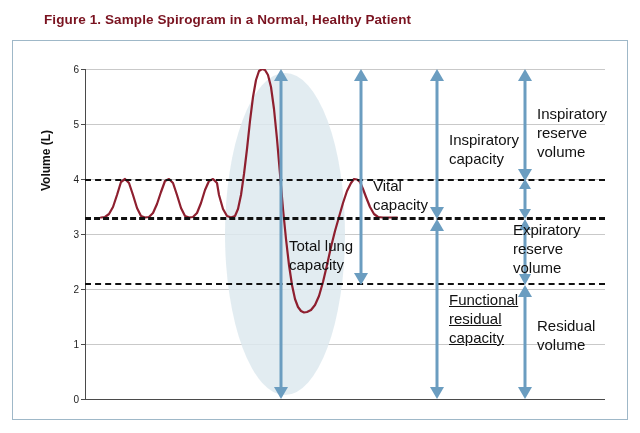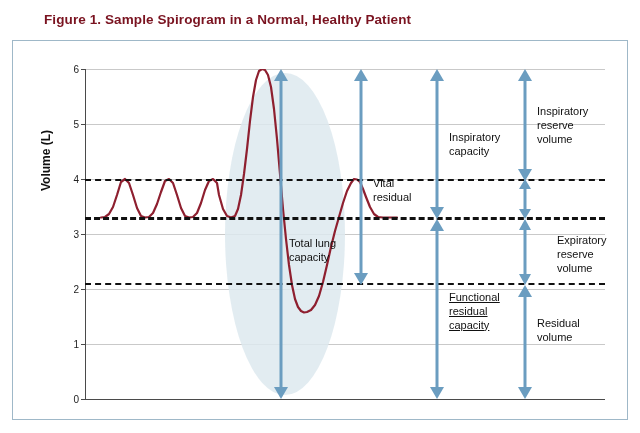--- a/index.html
+++ b/index.html
@@ -116,21 +116,21 @@
   }
   
   .arrow {
     position: absolute;
     width: 0;
   }
   .arrow svg { display: block; }
   
   .annot {
     position: absolute;
-    font-size: 11px;
+    font-size: 15px;
     color: #111;
     line-height: 1.25;
   }
 </style>
 </head>
 <body>
 
 <div id="figure-title">Figure 1. Sample Spirogram in a Normal, Healthy Patient</div>
 
 <div id="chart-frame">
@@ -243,35 +243,35 @@
         <line x1="8" y1="8" x2="8" y2="106" stroke="#6b9dc0" stroke-width="3"></line>
         <polygon points="8,0 1,12 15,12" fill="#6b9dc0"></polygon>
         <polygon points="8,114 1,102 15,102" fill="#6b9dc0"></polygon>
       </svg>
     </div>
 
     <div class="annot" style="left:204px; top:168px; width:72px; white-space:pre-line;">Total lung
 capacity</div>
 
     <div class="annot" style="left:288px; top:108px; width:62px; white-space:pre-line;">Vital
-residual</div>
+capacity</div>
 
     <div class="annot" style="left:364px; top:62px; width:76px; white-space:pre-line;">Inspiratory
 capacity</div>
 
     <div class="annot" style="left:364px; top:222px; width:76px; white-space:pre-line;text-decoration:underline;">Functional
 residual
 capacity</div>
 
     <div class="annot" style="left:452px; top:36px; width:76px; white-space:pre-line;">Inspiratory
 reserve
 volume</div>
 
 
-    <div class="annot" style="left:472px; top:152px; width:78px; white-space:pre-line;margin-top:13px;">Expiratory
+    <div class="annot" style="left:428px; top:152px; width:78px; white-space:pre-line;">Expiratory
 reserve
 volume</div>
 
     <div class="annot" style="left:452px; top:248px; width:70px; white-space:pre-line;">Residual
 volume</div>
 
   </div>
 </div>
 
 </body></html>

